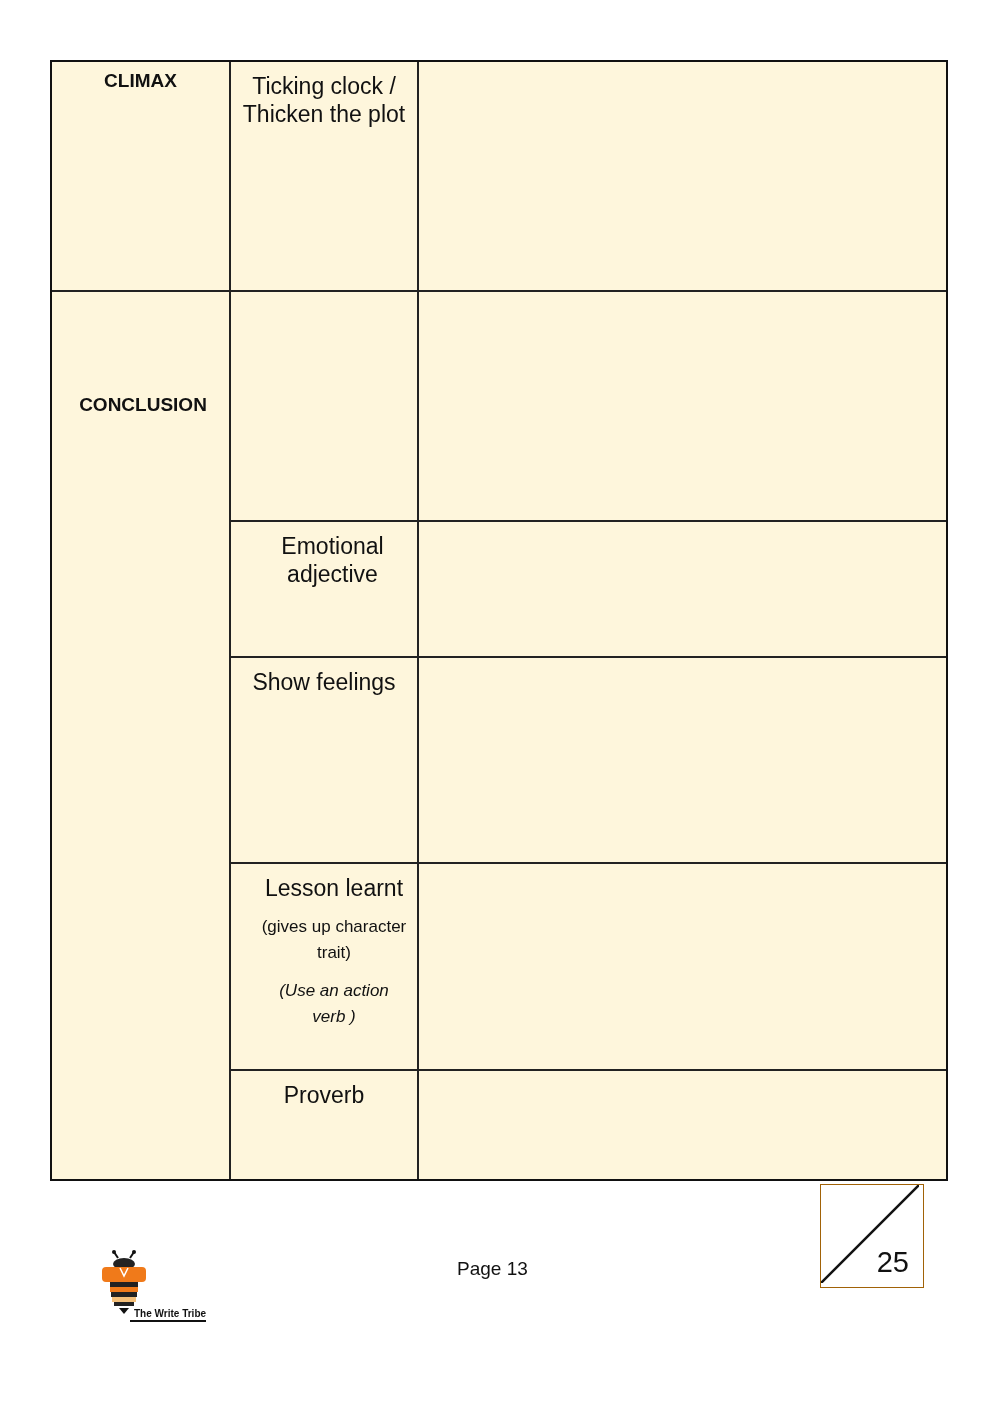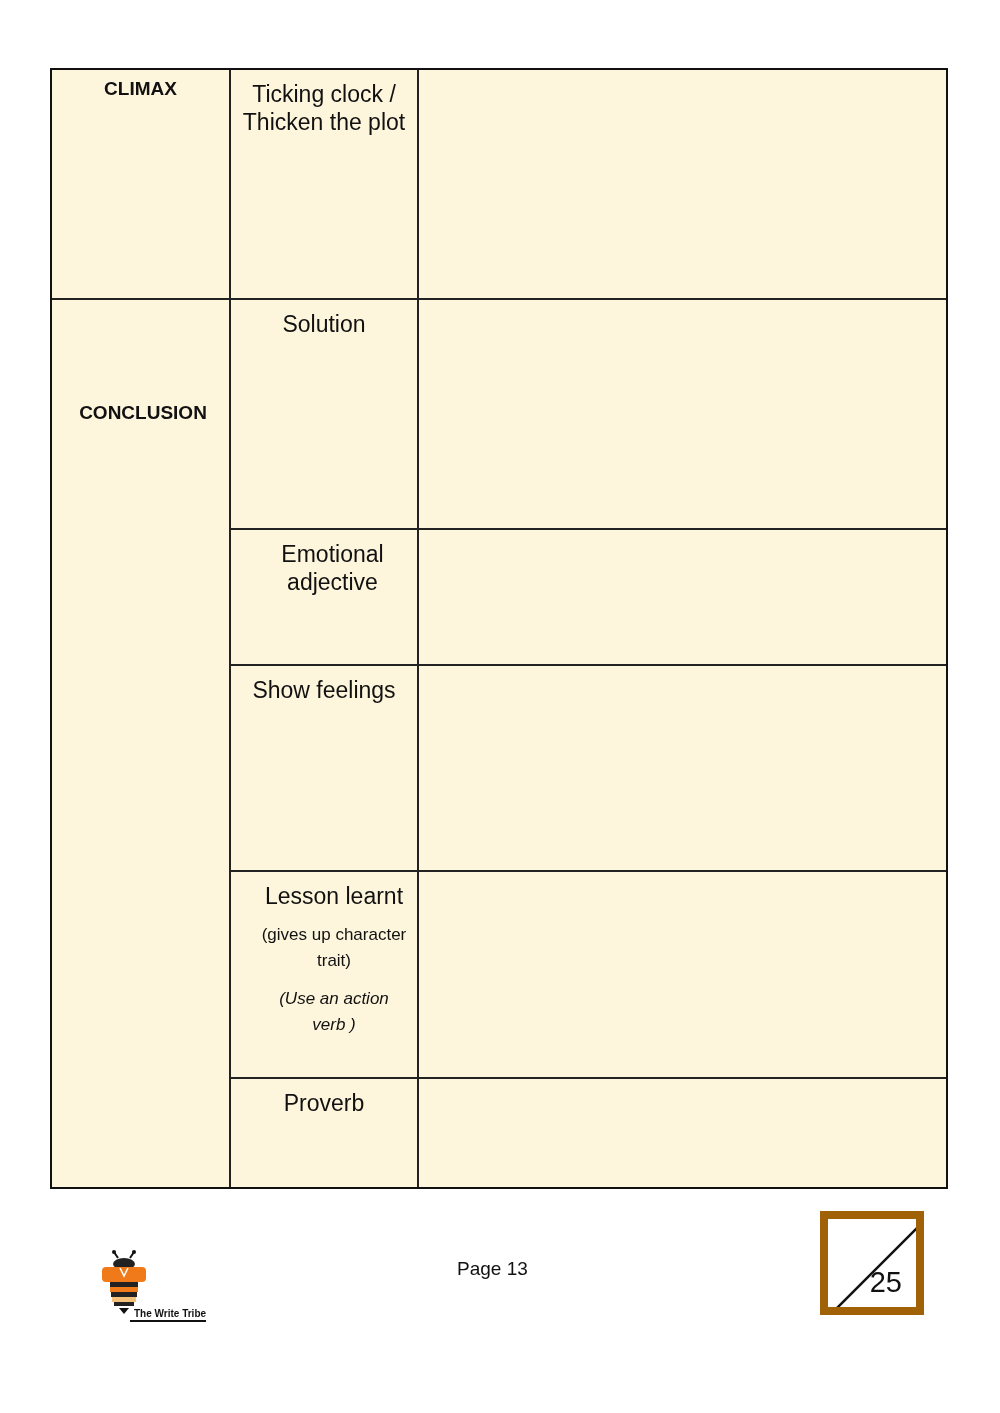--- a/index.html
+++ b/index.html
@@ -3,34 +3,34 @@
 <meta charset="utf-8">
 <style>
   html, body { margin: 0; padding: 0; }
   body {
     width: 1000px; height: 1413px; background: #ffffff; position: relative;
     font-family: "Liberation Sans", sans-serif; color: #111;
     overflow: hidden;
   }
   .tbl {
     position: absolute; left: 50px; top: 60px; width: 898px; height: 1121px;
-    background: #fef6dc; border: 2px solid #111; box-sizing: border-box; margin-top: 8px;
+    background: #fef6dc; border: 2px solid #111; box-sizing: border-box;
   }
   .cell {
     position: absolute; box-sizing: border-box; text-align: center;
   }
   .vline { position: absolute; background: #222; width: 2px; }
   .hline { position: absolute; background: #222; height: 2px; }
   .section-label { font-weight: bold; font-size: 19px; }
   .prompt { font-size: 23px; line-height: 28px; padding-top: 10px; }
   .sub { font-size: 17px; line-height: 26px; margin-top: 12px; }
   .footer-page { position: absolute; left: 457px; top: 1258px; font-size: 19px; }
   .score-box {
-    position: absolute; left: 820px; top: 1211px; width: 104px; height: 104px;
-    border: 8px solid #a16207; box-sizing: border-box; overflow: hidden;
+    position: absolute; left: 820px; top: 1184px; width: 104px; height: 104px;
+    border: 1px solid #a16207; box-sizing: border-box; overflow: hidden;
   }
   .score-box svg { position: absolute; left: 0; top: 0; }
   .score-val { position: absolute; right: 14px; bottom: 8px; font-size: 29px; }
   .logo { position: absolute; left: 96px; top: 1250px; width: 112px; height: 76px; }
   .logo-text { position: absolute; left: 38px; top: 58px; font-size: 10px; font-weight: bold; white-space: nowrap; }
   .logo-line { position: absolute; left: 34px; top: 70px; width: 76px; height: 2px; background: #111; }
 </style>
 </head>
 <body>
 
@@ -44,23 +44,20 @@
   <div class="hline" style="left:177px; top:594px; width:717px;"></div>
   <div class="hline" style="left:177px; top:800px; width:717px;"></div>
   <div class="hline" style="left:177px; top:1007px; width:717px;"></div>
 
   <div class="cell section-label" style="left:0; top:8px; width:177px;">CLIMAX</div>
   <div class="cell section-label" style="left:0; top:332px; width:182px;">CONCLUSION</div>
 
   <div class="cell prompt" style="left:179px; top:0; width:186px;">
     <div>Ticking clock /</div>
     <div>Thicken the plot</div>
-  </div>
-  <div class="cell prompt" style="left:179px; top:230px; width:186px;">
-    <div>Solution</div>
   </div>
   <div class="cell prompt" style="left:179px; top:460px; width:203px;">
     <div>Emotional</div>
     <div>adjective</div>
   </div>
   <div class="cell prompt" style="left:179px; top:596px; width:186px;">
     <div>Show feelings</div>
   </div>
   <div class="cell prompt" style="left:179px; top:802px; width:206px;">
     <div>Lesson learnt</div>

